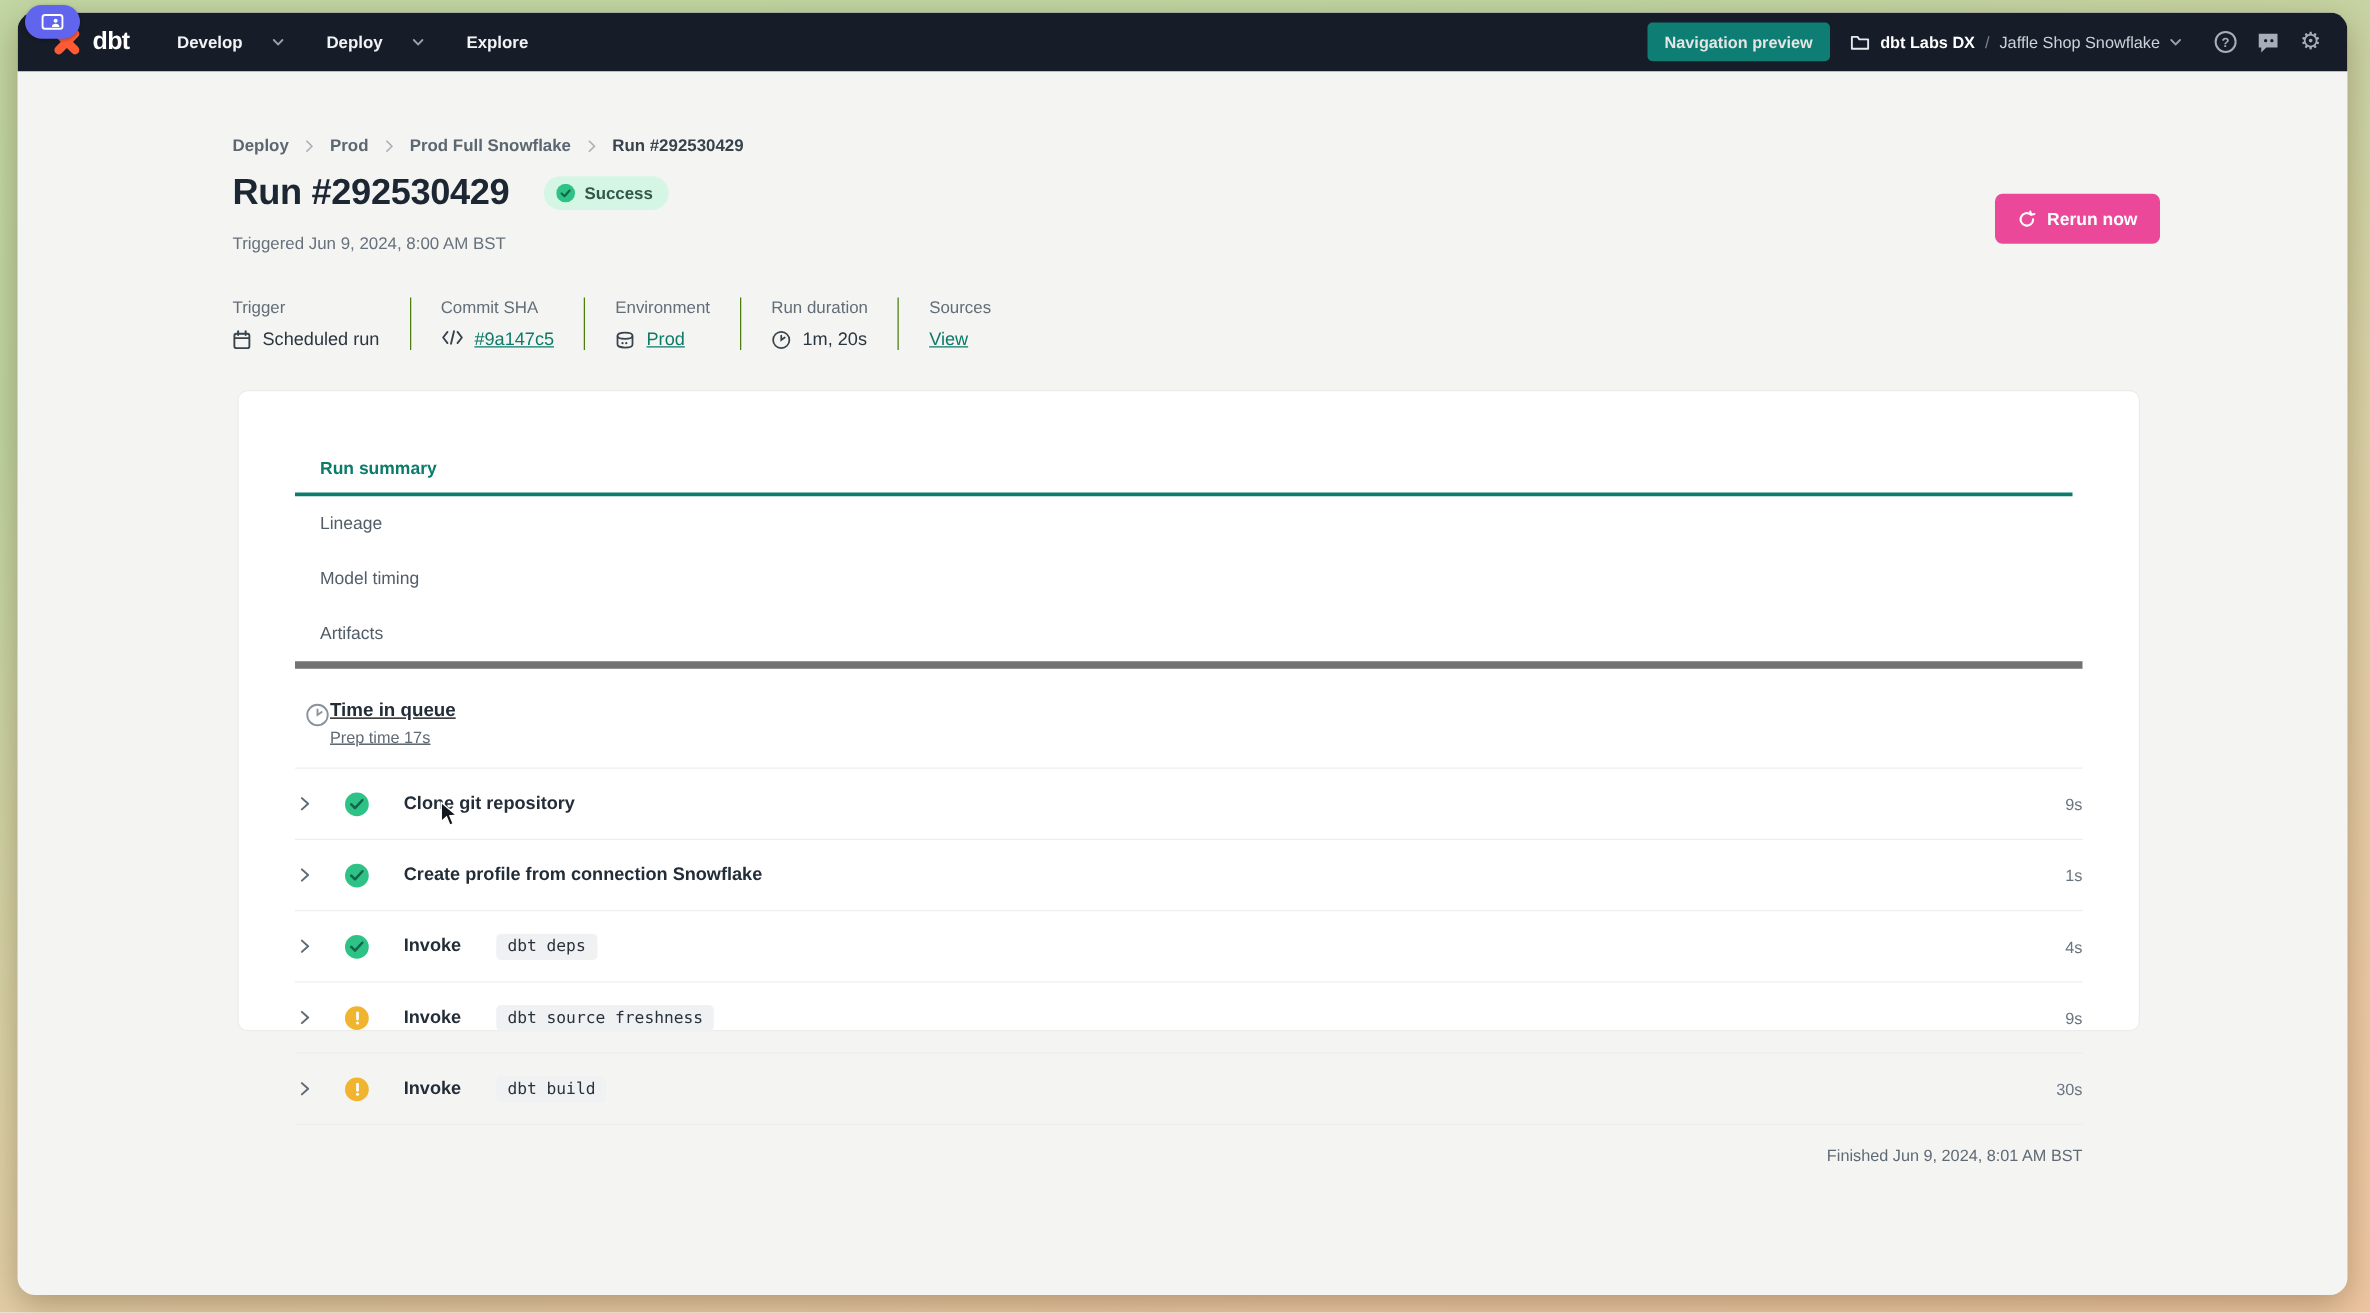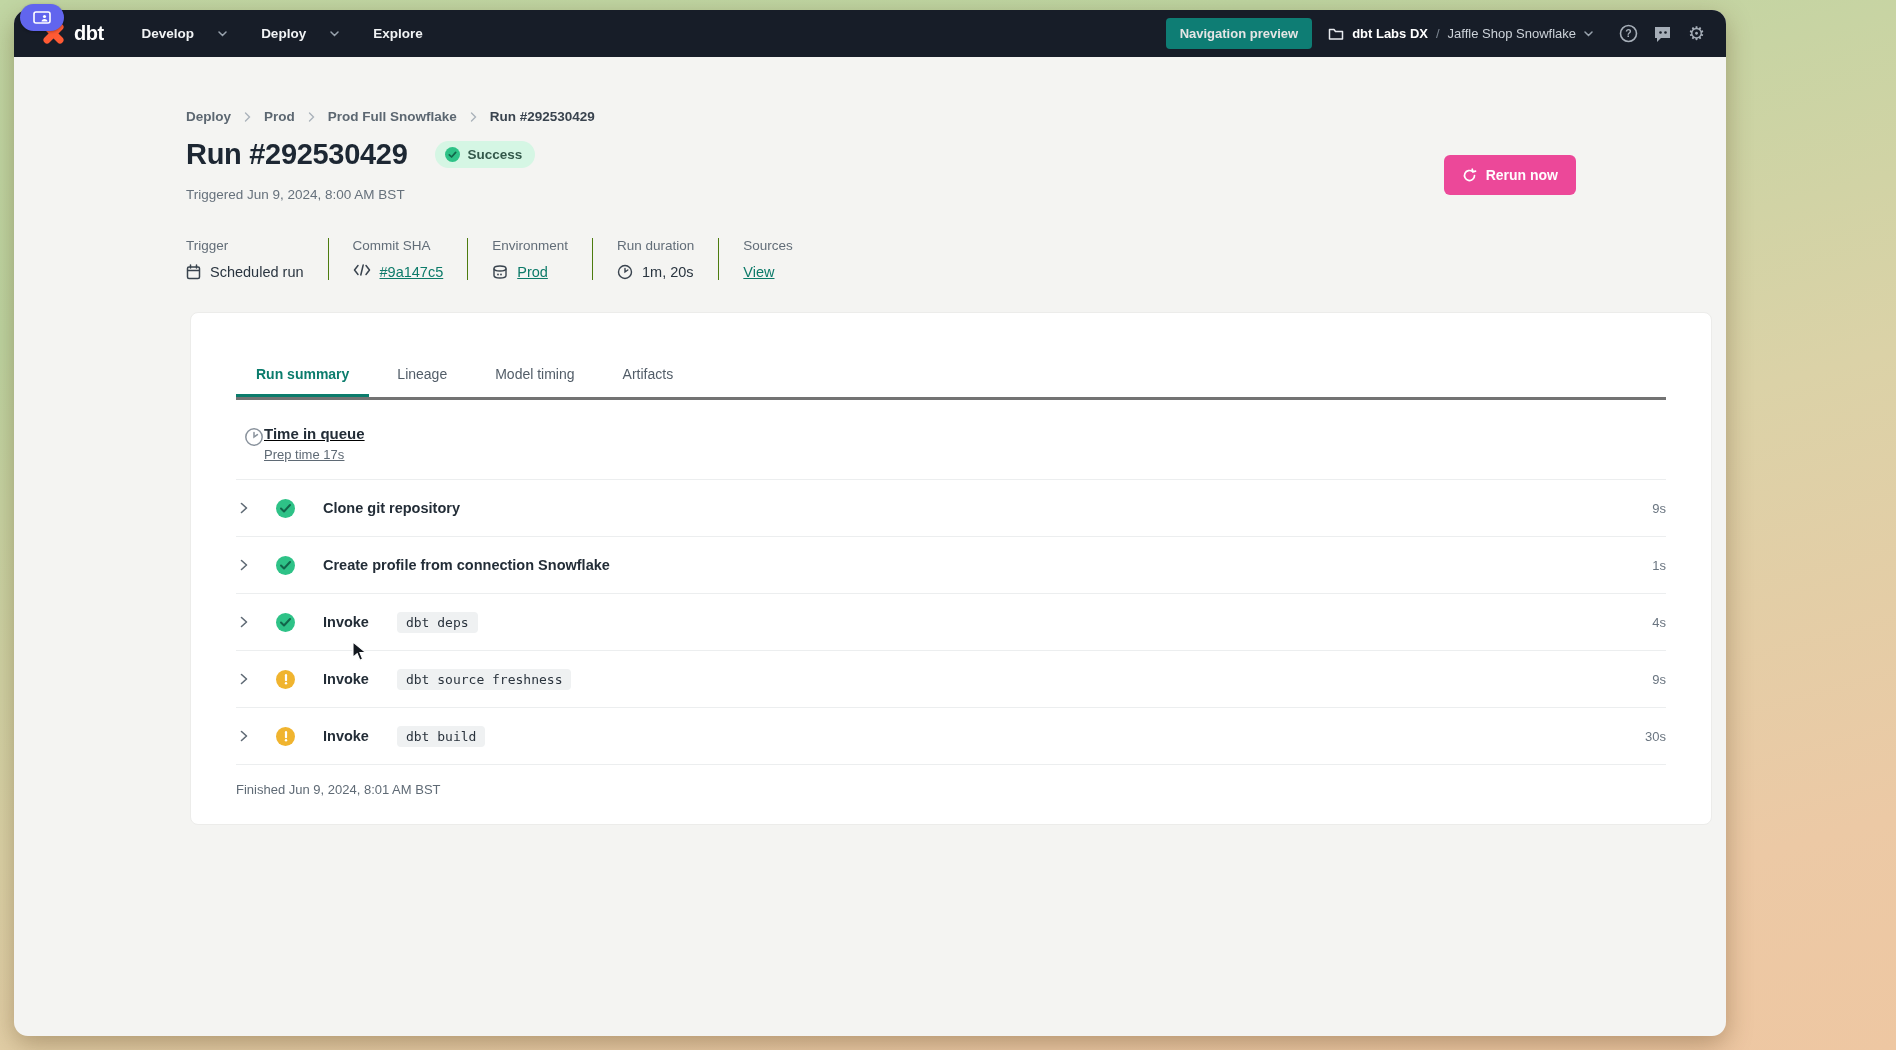--- a/index.html
+++ b/index.html
@@ -3,21 +3,21 @@
 <meta charset="utf-8">
 <style>
   * { margin:0; padding:0; box-sizing:border-box; }
   html,body { width:1896px; height:1050px; }
   body {
     position:relative; overflow:hidden;
     font-family:"Liberation Sans", sans-serif;
     background:linear-gradient(165deg,#c2d7a4 0%,#bed5a1 22%,#dbd2a7 55%,#ecc9a5 85%,#eec7a2 100%);
   }
   
-  .window{position:absolute;left:14px;top:10px;width:1712px;height:1026px;border-radius:14px;
+  .window{position:absolute;left:14px;top:10px;width:1864px;height:1026px;border-radius:14px;
     background:#f4f4f2;overflow:hidden;box-shadow:0 8px 26px rgba(90,62,30,.38);}
   
   .topnav{height:47px;background:#171d28;display:flex;align-items:center;padding:0 20px 0 26px;}
   .logo{display:flex;align-items:center;gap:7px;margin-right:38px;}
   .logo-word{color:#fff;font-weight:700;font-size:20px;letter-spacing:-.5px;}
   .nav-item{display:flex;align-items:center;gap:24px;color:#f1f3f5;font-size:13.5px;font-weight:600;
     margin-right:34px;cursor:pointer;}
   .spacer{flex:1;}
   .preview-btn{background:#0e7d74;color:#e5e5e5;font-size:13px;font-weight:600;border:none;border-radius:4px;
     padding:8px 14px;margin-right:16px;cursor:pointer;font-family:inherit;}
@@ -48,37 +48,37 @@
   
   .meta{position:absolute;left:172px;top:228px;display:flex;}
   .meta-col{padding-right:24px;margin-right:24px;border-right:1px solid #4d7c0f;}
   .meta-col:last-child{border-right:none;}
   .meta-label{font-size:13.5px;color:#626d78;margin-bottom:11px;}
   .meta-value{display:flex;align-items:flex-start;gap:9px;font-size:14.5px;color:#2a3540;font-weight:500;}
   .meta-link{color:#0c7a69;text-decoration:underline;cursor:pointer;font-weight:500;}
   
   .card{position:absolute;left:176px;top:302px;width:1522px;height:513px;background:#fff;border-radius:8px;
     border:1px solid #ececea;padding:0 45px;}
-  .tabs{display:flex;margin-top:40px;border-bottom:3px solid #737373;}
+  .tabs{display:flex;margin-top:40px;border-bottom:6px solid #737373;flex-direction:column;}
   .tab{padding:13px 20px 12px;font-size:14px;color:#525d68;cursor:pointer;margin-right:8px;
     border-bottom:3px solid transparent;}
   .tab.active{color:#0b7c6c;font-weight:600;border-bottom-color:#0b7c6c;}
   .queue{display:flex;align-items:flex-start;padding:25px 0 17px 8px;border-bottom:1px solid #eceeef;text-decoration:underline;}
   .queue-title{font-size:15px;font-weight:700;color:#232d37;margin-bottom:5px;}
   .queue-link{font-size:13px;color:#5f6a75;text-decoration:underline;cursor:pointer;}
   .step{display:flex;align-items:center;height:57px;border-bottom:1px solid #eceeef;gap:28px;cursor:pointer;}
   .step .chev{margin-left:4px;display:flex;}
   .step-label{font-size:14.5px;font-weight:700;color:#232d37;}
   .code-chip{font-family:"DejaVu Sans Mono",monospace;font-size:13px;background:#eff1f2;border-radius:4px;
     padding:3px 9px;color:#2a333d;}
   .duration{margin-left:auto;font-size:13px;color:#6a7580;}
   .ic-status{width:19px;height:19px;border-radius:50%;display:flex;align-items:center;justify-content:center;flex:none;}
   .ic-success{background:#2ec287;}
   .ic-warning{background:#f0b42f;}
-  .finished{padding-top:17px;font-size:13px;color:#5f6a75;}
+  .finished{padding-top:17px;font-size:13px;color:#5f6a75;text-align:right;}
   
   .cursor{position:absolute;left:352px;top:641px;z-index:40;pointer-events:none;}
 </style>
 </head>
 <body>
 
 <div class="window">
 
   <div class="topnav">
     <div class="logo">

